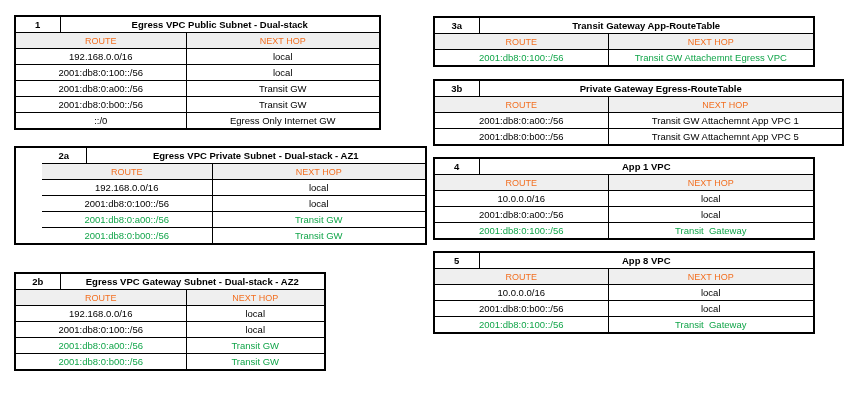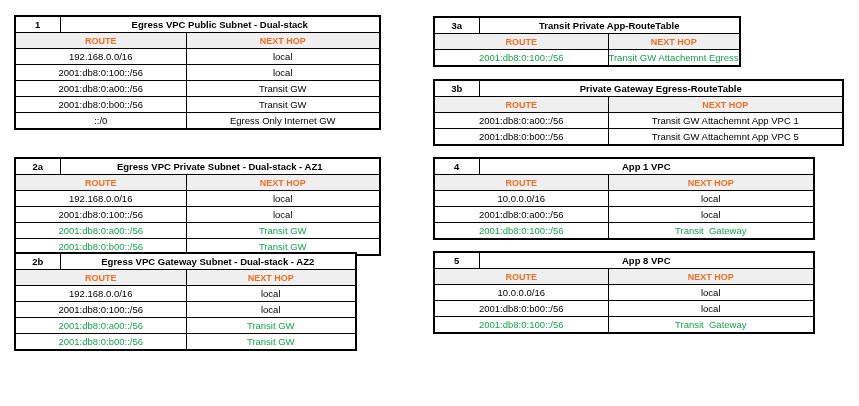--- a/index.html
+++ b/index.html
@@ -8,21 +8,21 @@
     .rt { position: absolute; border: 2px solid #000; box-sizing: border-box; background: #fff; }
     .rt table { border-collapse: collapse; width: 100%; table-layout: fixed; }
     .rt td { border: 1px solid #000; height: 15px; padding: 0; text-align: center;
              font-size: 9.5px; line-height: 14px; white-space: nowrap; overflow: hidden; }
     .rt tr:first-child td { border-top: none; }
     .rt tr:last-child td { border-bottom: none; }
     .rt td:first-child { border-left: none; }
     .rt td:last-child { border-right: none; margin-top: 26px; }
     .title-row td { font-weight: bold; font-size: 9.5px; }
     .title-id { width: 44px; }
-    .hdr-row td { background: #efefef; color: #f26f21; font-weight: bold; font-size: 9px; text-align: center; }
+    .hdr-row td { background: #efefef; color: #f26f21; font-weight: normal; font-size: 9px; text-align: center; }
     .green td { color: #12a54a; }
     .green .hop { font-weight: normal; }
   </style>
 </head>
 <body>
 
 <div class="rt" style="left:14px; top:15px; width:367px;">
   <table>
     <colgroup>
         <col class="title-id">
@@ -55,21 +55,21 @@
           <td class="hop">Transit GW</td>
         </tr>
     <tr>
           <td colspan="2">::/0</td>
           <td class="hop">Egress Only Internet GW</td>
         </tr>
   </tbody>
     </table>
 </div>
 
-<div class="rt" style="left:14px; top:157px; width:367px;">
+<div class="rt" style="left:14px; top:146px; width:413px;padding-left:26px;">
   <table>
     <colgroup>
         <col class="title-id">
         <col style="width:126px">
         <col>
       </colgroup>
     <tbody>
         <tr class="title-row">
       <td>2a</td>
       <td colspan="2">Egress VPC Private Subnet - Dual-stack - AZ1</td>
@@ -91,21 +91,21 @@
           <td class="hop">Transit GW</td>
         </tr>
     <tr class="green">
           <td colspan="2">2001:db8:0:b00::/56</td>
           <td class="hop">Transit GW</td>
         </tr>
   </tbody>
     </table>
 </div>
 
-<div class="rt" style="left:14px; top:252px; width:343px;">
+<div class="rt" style="left:14px; top:272px; width:312px;">
   <table>
     <colgroup>
         <col class="title-id">
         <col style="width:126px">
         <col>
       </colgroup>
     <tbody>
         <tr class="title-row">
       <td>2b</td>
       <td colspan="2">Egress VPC Gateway Subnet - Dual-stack - AZ2</td>
@@ -127,31 +127,31 @@
           <td class="hop">Transit GW</td>
         </tr>
     <tr class="green">
           <td colspan="2">2001:db8:0:b00::/56</td>
           <td class="hop">Transit GW</td>
         </tr>
   </tbody>
     </table>
 </div>
 
-<div class="rt" style="left:433px; top:16px; width:308px;">
+<div class="rt" style="left:433px; top:16px; width:382px;">
   <table>
     <colgroup>
         <col class="title-id">
         <col style="width:129px">
         <col>
       </colgroup>
     <tbody>
         <tr class="title-row">
       <td>3a</td>
-      <td colspan="2">Transit Private App-RouteTable</td>
+      <td colspan="2">Transit Gateway App-RouteTable</td>
     </tr>
     <tr class="hdr-row">
       <td colspan="2">ROUTE</td>
       <td>NEXT HOP</td>
     </tr>
     <tr class="green">
           <td colspan="2">2001:db8:0:100::/56</td>
           <td class="hop">Transit GW Attachemnt Egress VPC</td>
         </tr>
   </tbody>

